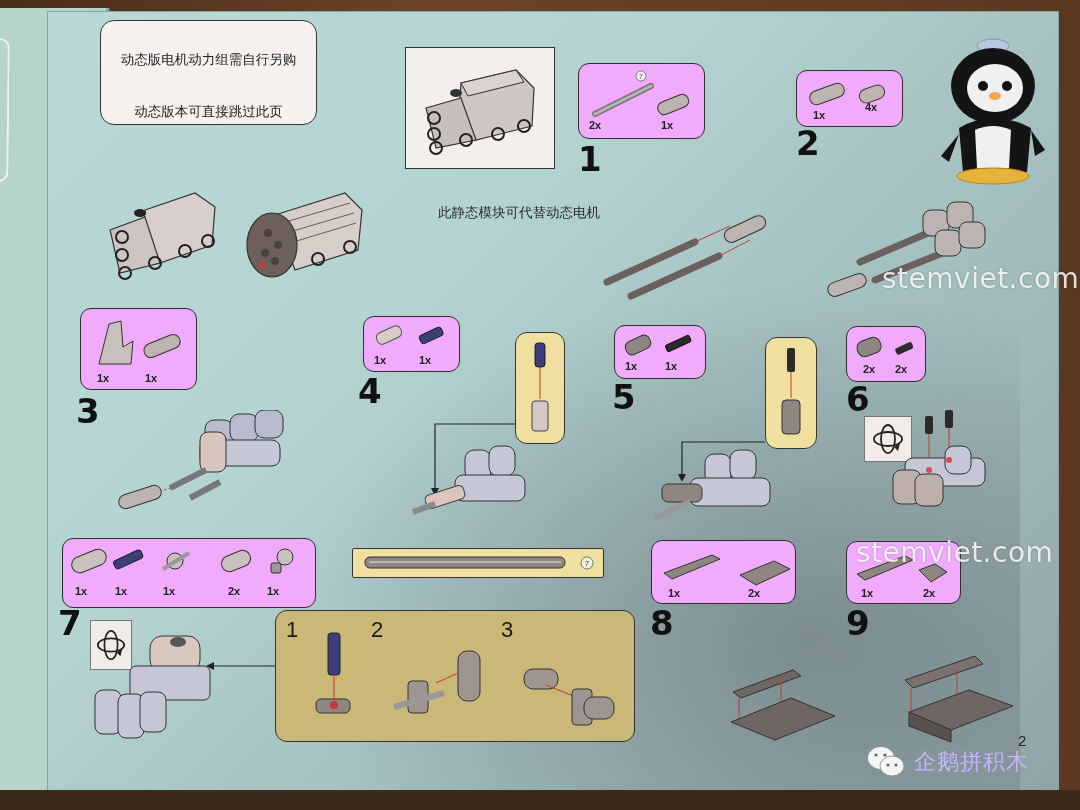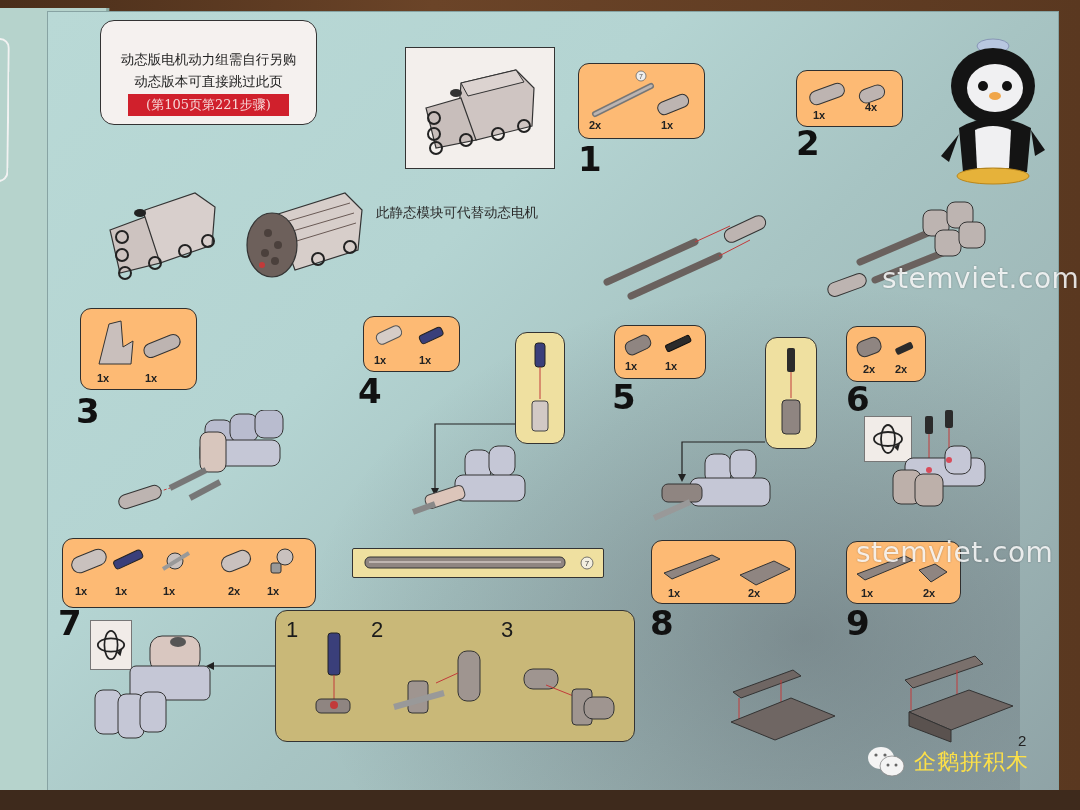--- a/index.html
+++ b/index.html
@@ -13,60 +13,59 @@
     border:2px solid #f2f2f2;border-left:none;border-radius:0 10px 10px 0;}
   .page{position:absolute;left:48px;top:12px;width:1010px;height:782px;
     background:linear-gradient(135deg,#b9d9d6 0%,#b4d4d2 35%,#a7c4c3 55%,#9fb8b8 75%,#8fa3a6 100%);
     box-shadow:0 0 0 1px #87a3a3;}
   .shade{position:absolute;left:300px;top:280px;width:720px;height:510px;
     background:radial-gradient(ellipse at 70% 70%,rgba(60,60,70,.35),rgba(60,60,70,0) 70%);
     pointer-events:none;}
   .note-box{position:absolute;left:100px;top:20px;width:215px;height:103px;
     background:#f5f1ef;border:1.5px solid #333;border-radius:14px;
     text-align:center;font-family:"DejaVu Serif",serif;color:#222;}
-  .note-box .l{font-size:13.5px;line-height:22px;}
+  .note-box .l{font-size:13.5px;line-height:22px;margin-top:30px;}
   .note-box .l1{margin-top:27px;}
   .note-red{display:inline-block;margin-top:2px;background:#d0202c;color:#f6d6d6;
     font-size:13px;padding:2px 18px;}
   .model-box{position:absolute;left:405px;top:47px;width:148px;height:120px;
     background:#f3efec;border:1.5px solid #333;}
-  .center-note{position:absolute;left:376px;top:200px;width:240px;text-align:left;
+  .center-note{position:absolute;left:360px;top:200px;width:240px;text-align:right;
     font-family:"DejaVu Serif",serif;font-size:13.5px;line-height:25px;color:#2a2a2a;}
-  .parts{position:absolute;background:#fdba74;border:1.5px solid #2f2f2f;border-radius:11px;}
+  .parts{position:absolute;background:#f0abfc;border:1.5px solid #2f2f2f;border-radius:11px;}
   .qty{position:absolute;font-size:11px;font-weight:bold;color:#222;}
   .step{position:absolute;font-size:34px;font-weight:bold;color:#111;line-height:1;
     font-family:"DejaVu Sans",sans-serif;}
   .sub-step{position:absolute;font-size:22px;color:#1a1a1a;line-height:1;}
   .callout{position:absolute;background:#efe0a0;border:1.5px solid #333;border-radius:12px;}
   .callout.dim{background:#c9b878;}
   .rot-box{position:absolute;width:46px;height:44px;background:#f1ece8;border:1px solid #777;
     display:flex;align-items:center;justify-content:center;}
   .watermark{position:absolute;font-family:"DejaVu Sans",sans-serif;font-size:28px;
     color:rgba(255,255,255,.85);letter-spacing:0.5px;text-shadow:0 0 2px rgba(0,0,0,.3);}
   .brand{position:absolute;left:866px;top:745px;display:flex;align-items:center;gap:8px;}
-  .brand .txt{font-family:"DejaVu Sans",sans-serif;font-size:22px;color:#fde047;letter-spacing:1px;text-align:center;}
+  .brand .txt{font-family:"DejaVu Sans",sans-serif;font-size:22px;color:#c4b5fd;letter-spacing:1px;text-align:center;}
   .page-num{position:absolute;left:1018px;top:732px;font-size:15px;color:#222;}
   .bottom-shadow{position:absolute;left:0;top:790px;width:1080px;height:20px;background:#3e2a1c;}
   svg{display:block;}
 </style>
 </head>
 <body>
 
 <div class="table-top"></div>
 <div class="left-page">
     <div class="tab"></div>
   </div>
 
 <div class="page"></div>
 <div class="shade"></div>
 
 <div class="note-box">
   <div class="l l1">动态版电机动力组需自行另购</div>
   <div class="l">动态版本可直接跳过此页</div>
-  <div class="note-red">(第105页第221步骤)</div>
 </div>
 
 <div class="model-box">
   <svg width="148" height="120" viewBox="0 0 148 120">
     <path d="M55 35 L110 22 L128 40 L126 78 L70 92 L52 74 Z" fill="#cfc5c2" stroke="#333" stroke-width="1.2"></path>
     <path d="M55 35 L110 22 L118 34 L62 48 Z" fill="#dcd3d0" stroke="#333" stroke-width="1"></path>
     <path d="M20 60 L55 50 L70 92 L30 100 Z" fill="#c8bebb" stroke="#333" stroke-width="1.2"></path>
     <ellipse cx="50" cy="45" rx="6" ry="4" fill="#333"></ellipse>
     <circle cx="28" cy="70" r="6" fill="none" stroke="#222" stroke-width="2"></circle>
     <circle cx="28" cy="86" r="6" fill="none" stroke="#222" stroke-width="2"></circle>

